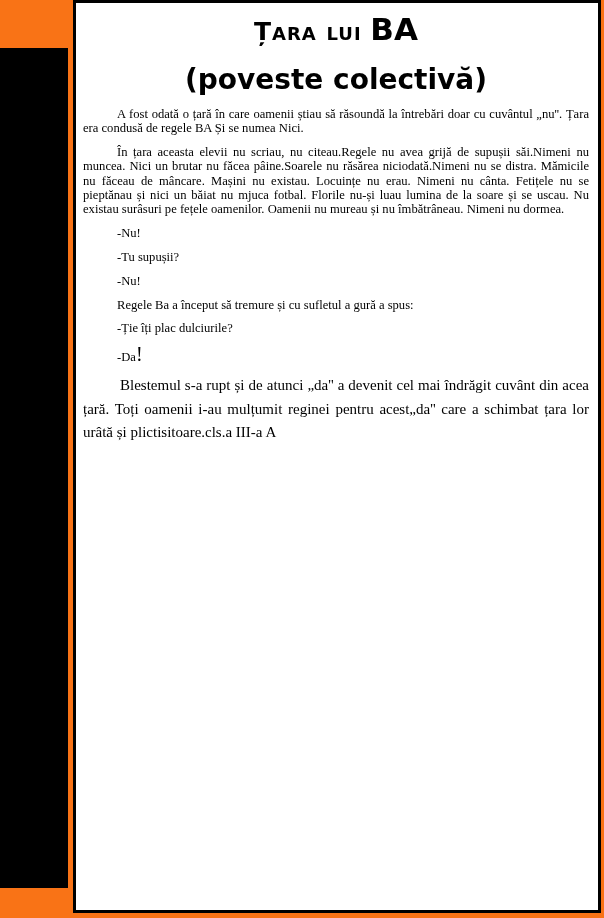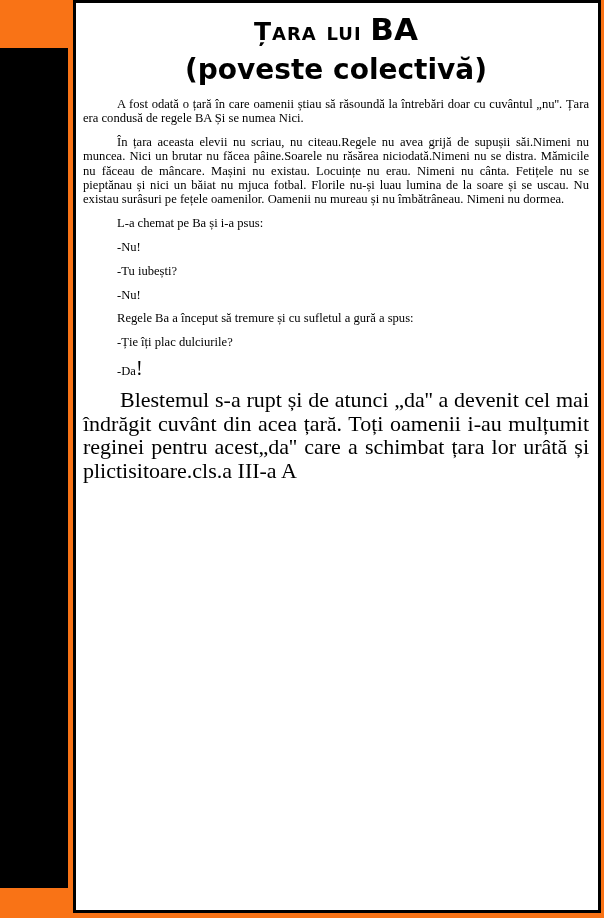--- a/index.html
+++ b/index.html
@@ -47,21 +47,21 @@
     white-space: nowrap;
   }
   .title .small-caps {
     font-variant: small-caps;
     letter-spacing: 1px;
   }
   .title .emphasis {
     font-size: 31px;
   }
   .subtitle {
-    margin: 4px 0 9px 0;
+    margin: 14px 0 9px 0;
     text-align: center;
     font-family: "DejaVu Sans", sans-serif;
     font-weight: 700;
     font-size: 28px;
     line-height: 36px;
     color: #000;
     white-space: nowrap;
   }
   .para {
     margin: 0 0 9px 0;
@@ -77,21 +77,21 @@
     margin-bottom: 9.5px;
   }
   .da-line {
     line-height: 18px;
     margin-bottom: 8px;
   }
   .bang {
     font-size: 20px;
   }
   .ending {
-    font-size: 22px;
+    font-size: 15px;
     line-height: 23.5px;
     text-indent: 37px;
     text-align: justify;
   }
 </style>
 </head>
 <body>
 
 <div id="canvas">
   <div class="black-band"></div>
@@ -99,26 +99,25 @@
   <div class="frame">
     <h1 class="title"><span class="small-caps">Țara lui</span><span>&nbsp;</span><span class="emphasis">BA</span></h1>
 
     <h2 class="subtitle">(poveste colectivă)</h2>
 
     <p class="para">A fost odată o țară în care oamenii știau să răsoundă la întrebări doar cu cuvântul „nu''. Țara era condusă de regele BA Și se numea Nici.</p>
 
     <p class="para">În țara aceasta elevii nu scriau, nu citeau.Regele nu avea grijă de supușii săi.Nimeni nu muncea. Nici un brutar nu făcea pâine.Soarele nu răsărea niciodată.Nimeni nu se distra. Mămicile nu făceau de mâncare. Mașini nu existau. Locuințe nu erau. Nimeni nu cânta. Fetițele nu se pieptănau și nici un băiat nu mjuca fotbal. Florile nu-și luau lumina de la soare și se uscau. Nu existau surâsuri pe fețele oamenilor. Oamenii nu mureau și nu îmbătrâneau. Nimeni nu dormea.</p>
 
 
-    <p class="para dialog">L-a chemat pe Ba și i-a psus:</p>
 
 
     <p class="para dialog">-Nu!</p>
 
-    <p class="para dialog">-Tu iubești?</p>
+    <p class="para dialog">-Tu supușii?</p>
 
     <p class="para dialog">-Nu!</p>
 
     <p class="para dialog">Regele Ba a început să tremure și cu sufletul a gură a spus:</p>
 
     <p class="para dialog">-Ție îți plac dulciurile?</p>
 
     <p class="para dialog da-line"><span>-Da</span><span class="bang">!</span></p>
 
     <p class="para ending">Blestemul s-a rupt și de atunci „da'' a devenit cel mai îndrăgit cuvânt din acea țară. Toți oamenii i-au mulțumit reginei pentru acest„da'' care a schimbat țara lor urâtă și plictisitoare.cls.a III-a A</p>

